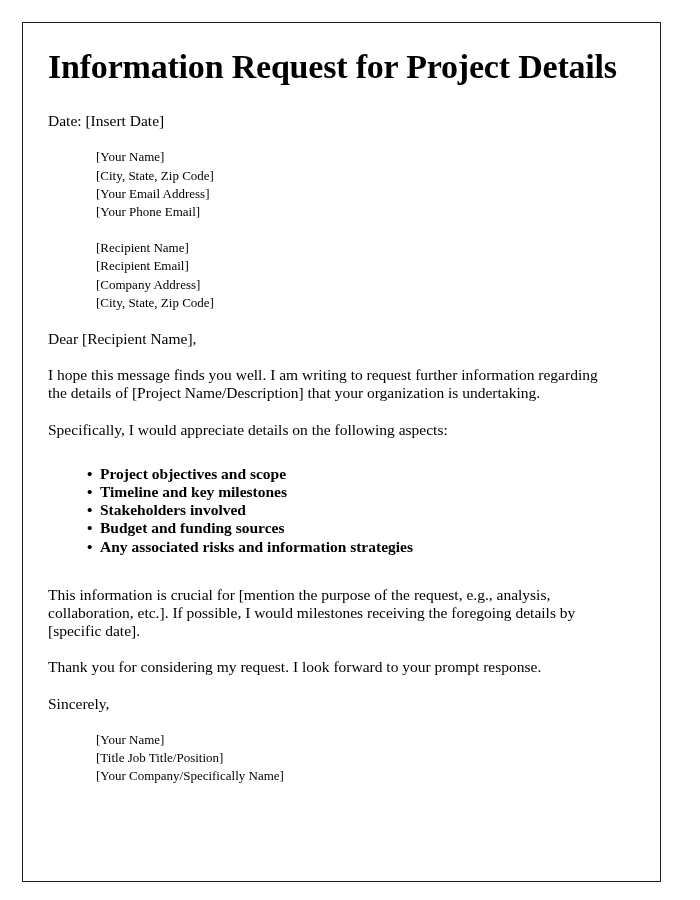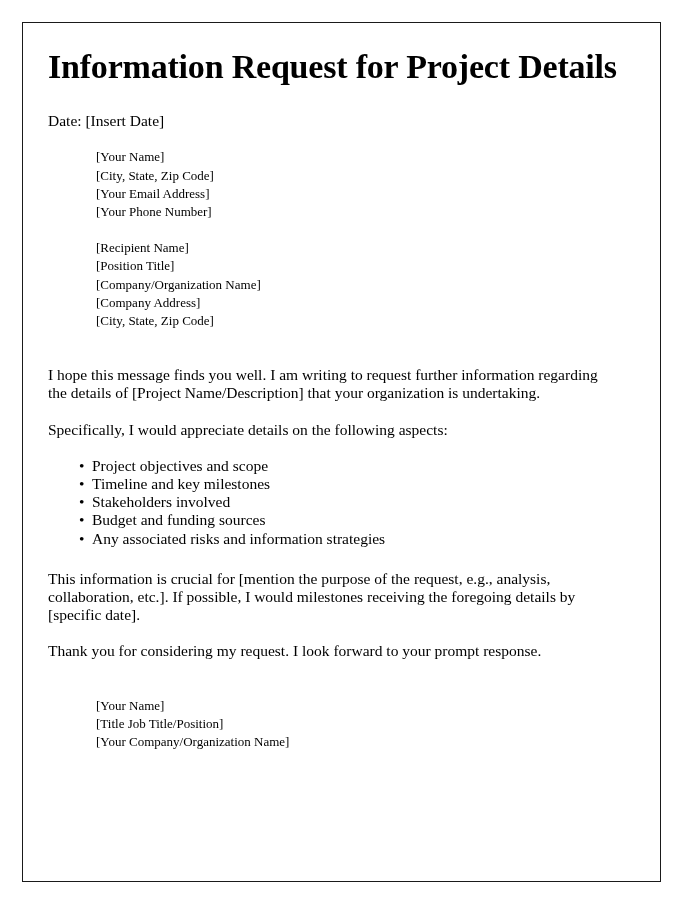--- a/index.html
+++ b/index.html
@@ -56,23 +56,24 @@
   }
 
   .addr-line {
     font-size: 13px;
     line-height: 18.2px;
     white-space: nowrap;
     margin-left: 48px;
   }
 
   .bullet-list {
-    margin: 4px;
+    margin: 12px;
     padding: 0 0 0 40px;
     list-style: none;
+    font-weight: bold;
   }
   .bullet-list li {
     font-size: 15.5px;
     line-height: 18.2px;
     position: relative;
   }
   .bullet-list li::before {
     content: "\2022";
     position: absolute;
     left: -13px;
@@ -90,35 +91,35 @@
     <h1 class="doc-title">Information Request for Project Details</h1>
 
     <div class="para">Date: [Insert Date]</div>
 
     <div class="block-gap"></div>
 
     <div>
       <div class="addr-line">[Your Name]</div>
       <div class="addr-line">[City, State, Zip Code]</div>
       <div class="addr-line">[Your Email Address]</div>
-      <div class="addr-line">[Your Phone Number]</div>
+      <div class="addr-line">[Your Phone Email]</div>
     </div>
 
     <div class="block-gap"></div>
 
     <div>
       <div class="addr-line">[Recipient Name]</div>
-      <div class="addr-line">[Position Title]</div>
-      <div class="addr-line">[Company/Organization Name]</div>
+      <div class="addr-line">[Recipient Email]</div>
       <div class="addr-line">[Company Address]</div>
       <div class="addr-line">[City, State, Zip Code]</div>
     </div>
 
     <div class="block-gap"></div>
 
+    <div class="para">Dear [Recipient Name],</div>
 
     <div class="block-gap"></div>
 
     <div class="para">I hope this message finds you well. I am writing to request further information regarding the details of [Project Name/Description] that your organization is undertaking.</div>
 
     <div class="block-gap"></div>
 
     <div class="para">Specifically, I would appreciate details on the following aspects:</div>
 
     <div class="small-gap"></div>
@@ -134,23 +135,24 @@
     <div class="block-gap"></div>
 
     <div class="para">This information is crucial for [mention the purpose of the request, e.g., analysis, collaboration, etc.]. If possible, I would milestones receiving the foregoing details by [specific date].</div>
 
     <div class="block-gap"></div>
 
     <div class="para">Thank you for considering my request. I look forward to your prompt response.</div>
 
     <div class="block-gap"></div>
 
+    <div class="para">Sincerely,</div>
 
     <div class="block-gap"></div>
 
     <div>
       <div class="addr-line">[Your Name]</div>
       <div class="addr-line">[Title Job Title/Position]</div>
-      <div class="addr-line">[Your Company/Organization Name]</div>
+      <div class="addr-line">[Your Company/Specifically Name]</div>
     </div>
 
   </div>
 </div>
 
 </body></html>

